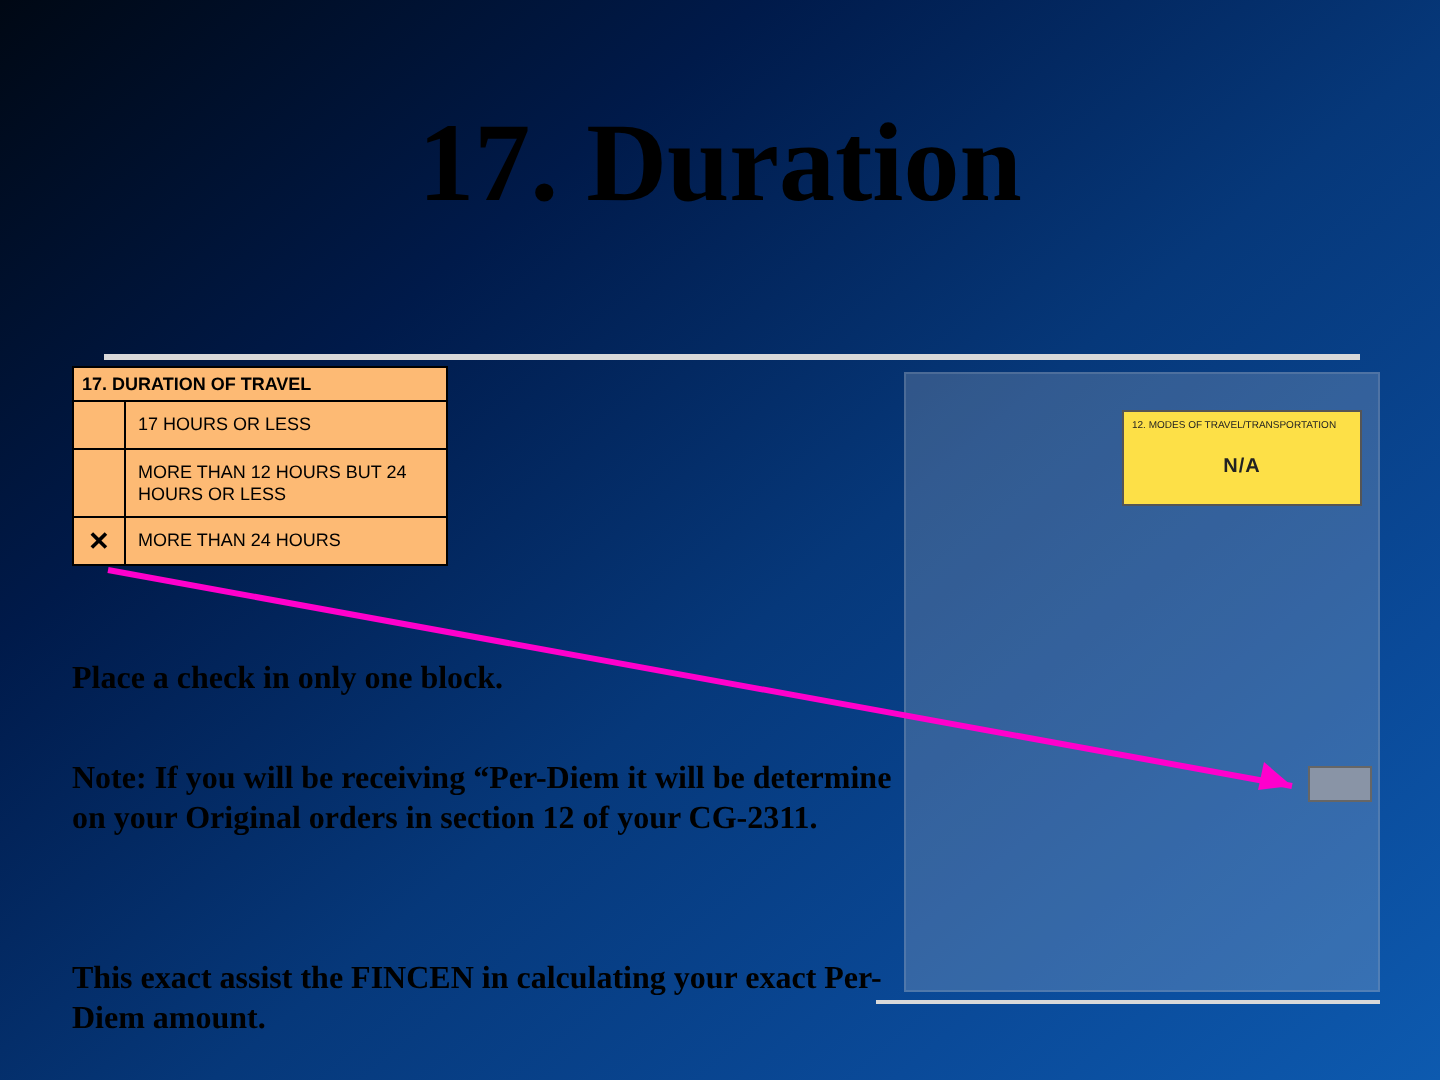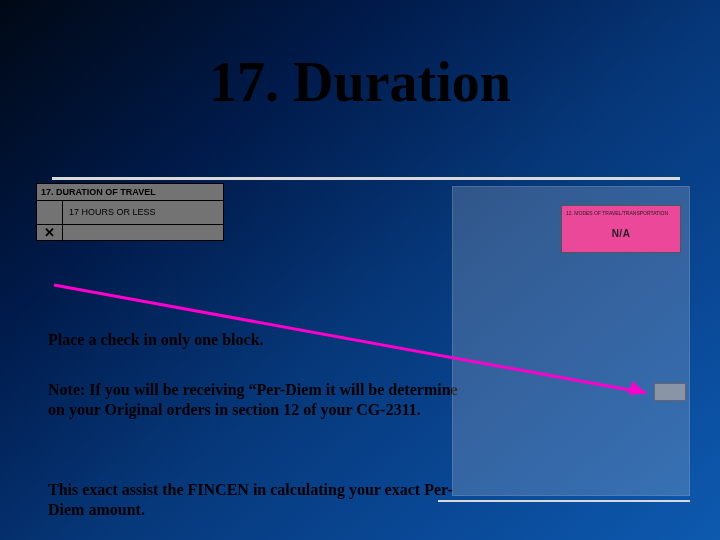--- a/index.html
+++ b/index.html
@@ -25,21 +25,21 @@
   .title-underline {
     position: absolute;
     left: 12px; right: 0; bottom: 0;
     height: 3px;
     background: #d9d9d9;
   }
   .form-snippet {
     position: absolute;
     left: 36px; top: 183px;
     width: 188px;
-    background: #737373;
+    background: #fdba74;
     border: 1px solid #000;
     font-family: Arial, Helvetica, sans-serif;
     font-size: 9px;
     color: #000;
   }
   .form-header {
     padding: 3px 4px;
     font-weight: bold;
   }
   .form-row {
@@ -63,37 +63,36 @@
     align-items: center;
   }
   .body-text {
     position: absolute;
     left: 36px;
     width: 410px;
     color: #000;
     font-size: 16px;
     font-weight: bold;
     line-height: 1.28;
-    margin-left: 12px;
   }
   .t1 { top: 330px; }
   .t2 { top: 380px; }
   .t3 { top: 480px; }
   .right-panel {
     position: absolute;
     right: 30px; top: 186px;
     width: 238px; height: 310px;
     background: rgba(210,215,225,0.22);
     border: 1px solid rgba(160,170,190,0.25);
   }
   .mini-form {
     position: absolute;
     right: 8px; top: 18px;
     width: 120px; height: 48px;
-    background: #ec4899;
+    background: #fde047;
     border: 1px solid #555;
     padding: 4px;
     font-family: Arial, sans-serif;
     font-size: 5px;
     color: #222;
   }
   .mini-na {
     text-align: center;
     font-size: 10px;
     font-weight: bold;
@@ -130,21 +129,26 @@
   <div class="title-underline"></div>
 </div>
 
 <div class="form-snippet">
   <div class="form-header">17. DURATION OF TRAVEL</div>
   <div class="form-row">
     <div class="form-check"></div>
     <div class="form-label">17 HOURS OR LESS</div>
   </div>
   <div class="form-row">
+    <div class="form-check"></div>
+    <div class="form-label">MORE THAN 12 HOURS BUT 24 HOURS OR LESS</div>
+  </div>
+  <div class="form-row">
     <div class="form-check">✕</div>
+    <div class="form-label">MORE THAN 24 HOURS</div>
   </div>
 </div>
 
 <div class="body-text t1">Place a check in only one block.</div>
 <div class="body-text t2">Note: If you will be receiving “Per-Diem it will be determine on your Original orders in section 12 of your CG-2311.</div>
 <div class="body-text t3">This exact assist the FINCEN in calculating your exact Per-Diem amount.</div>
 
 <div class="right-panel">
   <div class="mini-form">
     <div>12. MODES OF TRAVEL/TRANSPORTATION</div>

